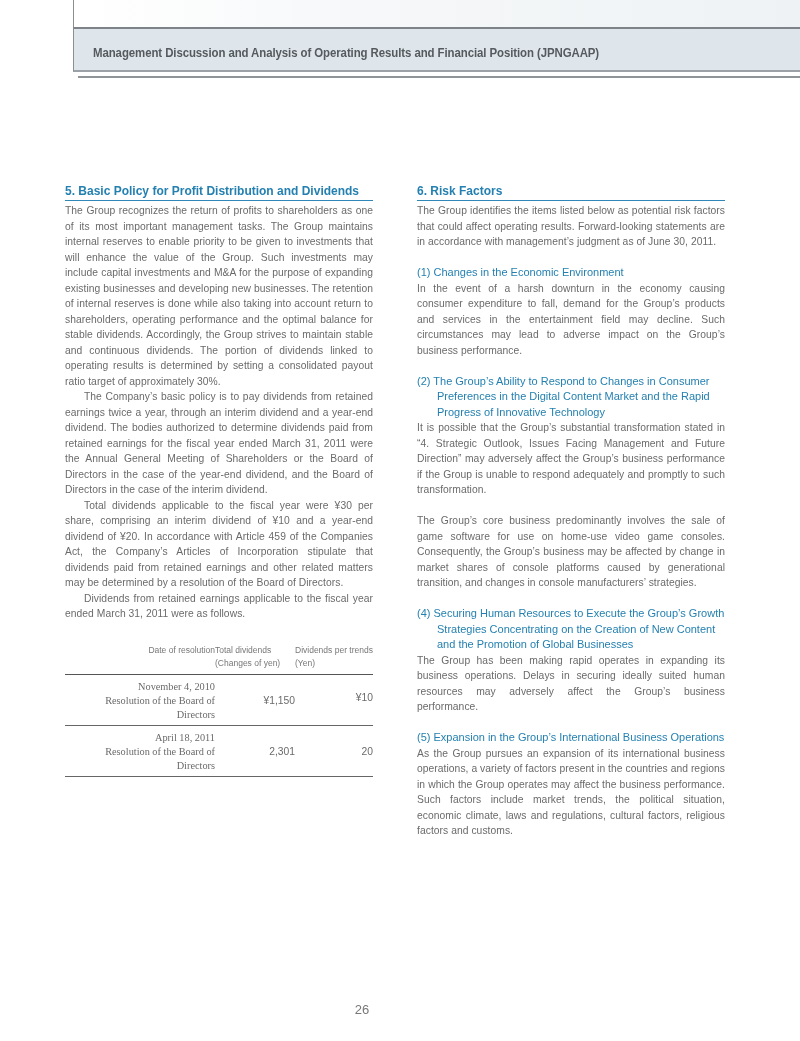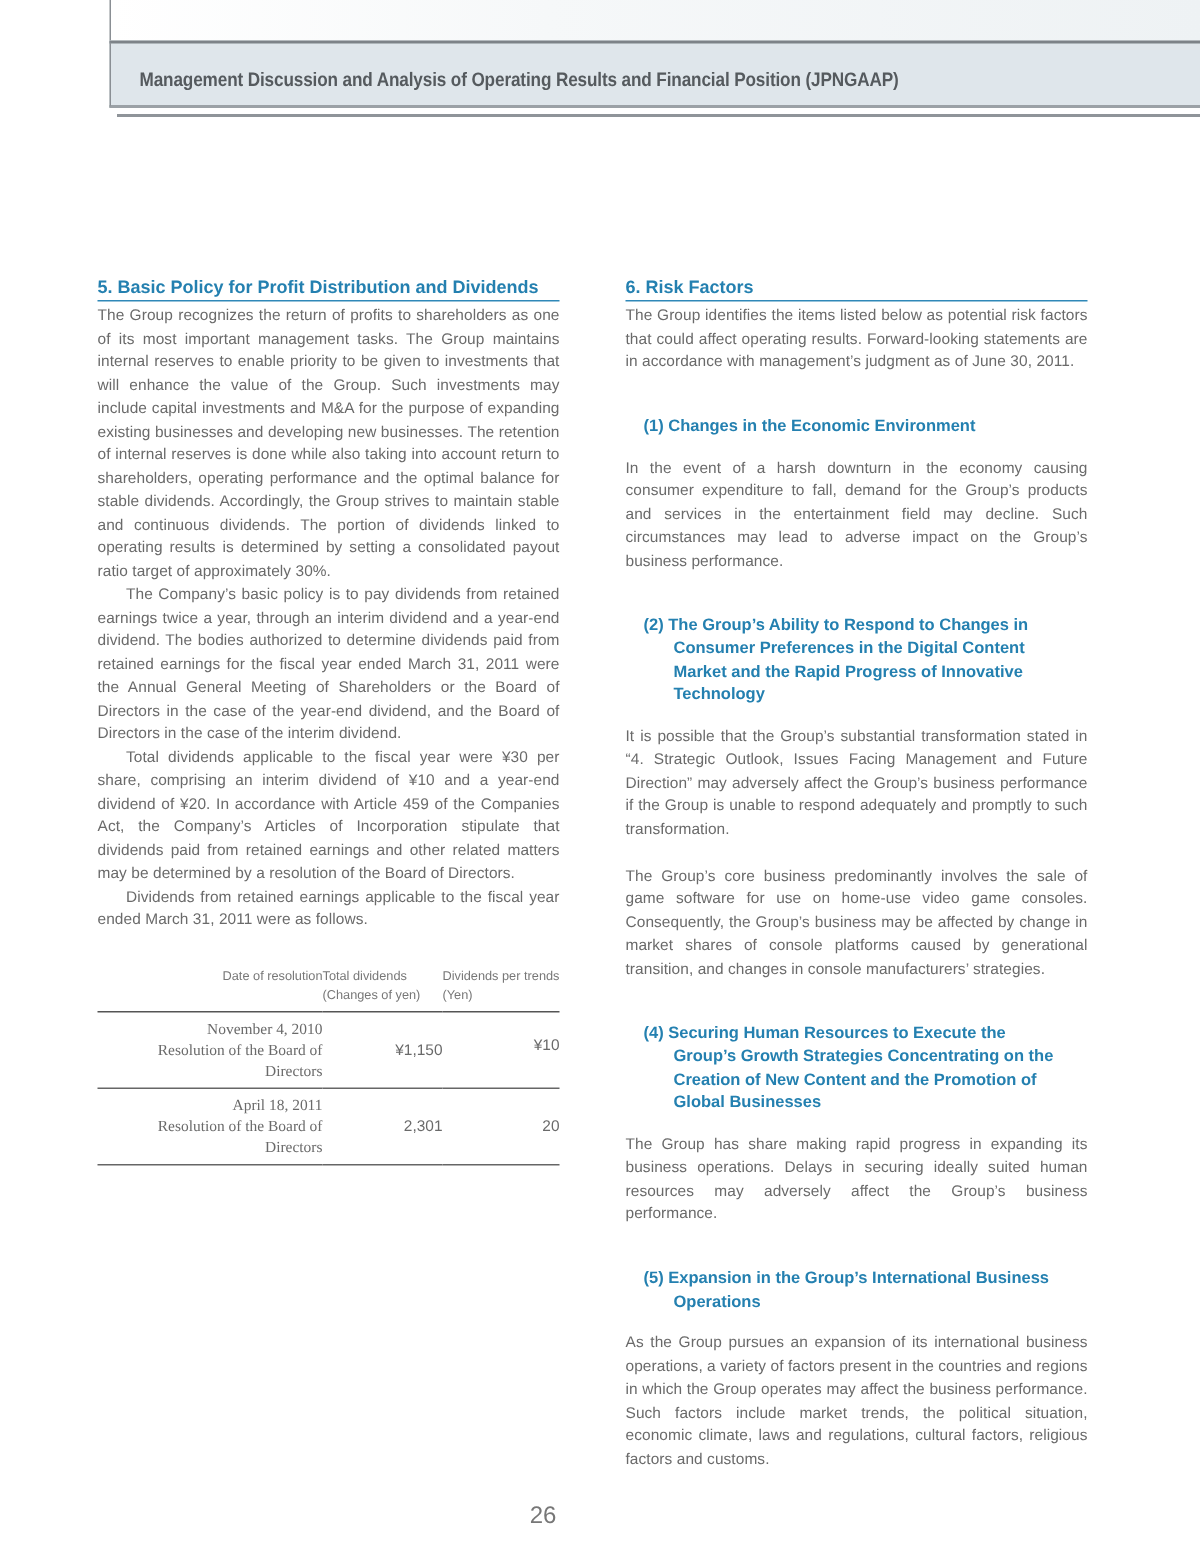--- a/index.html
+++ b/index.html
@@ -17,38 +17,38 @@
   .hdr-title { position:absolute; left:93px; top:45px; font-size:13px; font-weight:bold;
                color:#555a5e; letter-spacing:-0.1px; white-space:nowrap;
                transform:scaleX(0.88); transform-origin:left center; }
 
   .col { position:absolute; top:184px; }
   .col-left { left:65px; width:308px; }
   .col-right { left:417px; width:308px; }
 
   .sec-head { font-size:12px; font-weight:bold; color:#2480b0; padding-bottom:1px;
               border-bottom:1.5px solid #2f88b8; margin:0 0 2px 0; line-height:15px; white-space:nowrap; }
-  .sub-head { font-size:11px; font-weight:bold; color:#2480b0; line-height:15.5px;
-              padding-left:20px; text-indent:-20px; margin:12px; }
+  .sub-head { font-size:11px; font-weight:normal; color:#2480b0; line-height:15.5px;
+              padding-left:20px; text-indent:-20px; margin:0; }
   p { margin:0; font-size:10.3px; line-height:15.5px; color:#6a6a6a; text-align:justify;
       letter-spacing:0.05px; }
   p.indent { text-indent:19px; }
   .gap { height:15.5px; }
 
   table.div-table { width:308px; border-collapse:collapse; margin-top:22px; font-size:10.3px; color:#6a6a6a; }
   table.div-table th { font-weight:normal; font-size:8.5px; color:#777; line-height:13px; vertical-align:top;
                        padding:0 0 4px 0; border-bottom:1.5px solid #555; }
   table.div-table th.l { text-align:right; }
   table.div-table th.r { text-align:left; }
   table.div-table td { line-height:14px; padding:5px 0 3px 0; border-bottom:1.5px solid #666; vertical-align:middle; }
   table.div-table td.l { text-align:right;font-family:Liberation Serif, serif; }
   table.div-table td.r { text-align:right; }
   table.div-table td.lbl { vertical-align:top; }
 
-  .page-num { position:absolute; left:0; width:724px; top:1002px; text-align:center; font-size:16px; color:#777; }
+  .page-num { position:absolute; left:0; width:724px; top:1002px; text-align:center; font-size:13px; color:#777; }
 </style>
 </head>
 <body>
 
 <div class="hdr-top"></div>
 <div class="hdr-band"></div>
 <div class="hdr-shadow"></div>
 <div class="hdr-title">Management Discussion and Analysis of Operating Results and Financial Position (JPNGAAP)</div>
 
 <div class="col col-left">
@@ -107,20 +107,20 @@
   <div class="gap"></div>
 
   <h3 class="sub-head">(2) The Group’s Ability to Respond to Changes in Consumer Preferences in the Digital Content Market and the Rapid Progress of Innovative Technology</h3>
   <p>It is possible that the Group’s substantial transformation stated in “4. Strategic Outlook, Issues Facing Management and Future Direction” may adversely affect the Group’s business performance if the Group is unable to respond adequately and promptly to such transformation.</p>
   <div class="gap"></div>
 
   <p>The Group’s core business predominantly involves the sale of game software for use on home-use video game consoles. Consequently, the Group’s business may be affected by change in market shares of console platforms caused by generational transition, and changes in console manufacturers’ strategies.</p>
   <div class="gap"></div>
 
   <h3 class="sub-head">(4) Securing Human Resources to Execute the Group’s Growth Strategies Concentrating on the Creation of New Content and the Promotion of Global Businesses</h3>
-  <p>The Group has share making rapid progress in expanding its business operations. Delays in securing ideally suited human resources may adversely affect the Group’s business performance.</p>
+  <p>The Group has been making rapid operates in expanding its business operations. Delays in securing ideally suited human resources may adversely affect the Group’s business performance.</p>
   <div class="gap"></div>
 
   <h3 class="sub-head">(5) Expansion in the Group’s International Business Operations</h3>
   <p>As the Group pursues an expansion of its international business operations, a variety of factors present in the countries and regions in which the Group operates may affect the business performance. Such factors include market trends, the political situation, economic climate, laws and regulations, cultural factors, religious factors and customs.</p>
 </div>
 
 <div class="page-num">26</div>
 
 </body></html>

